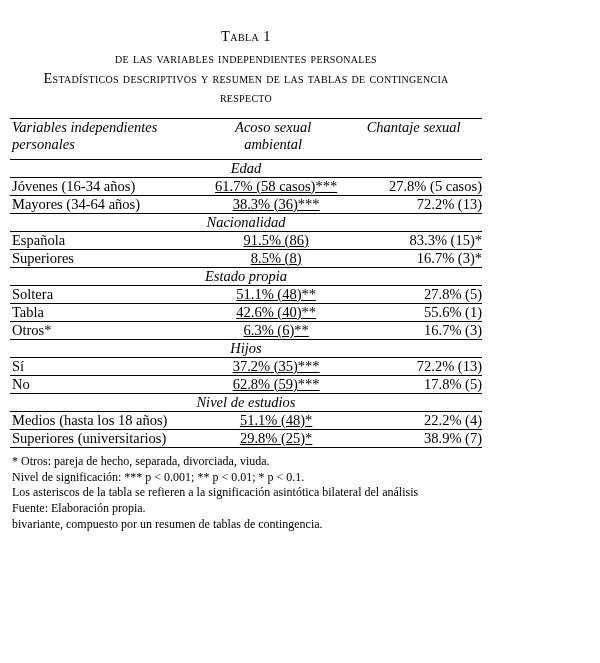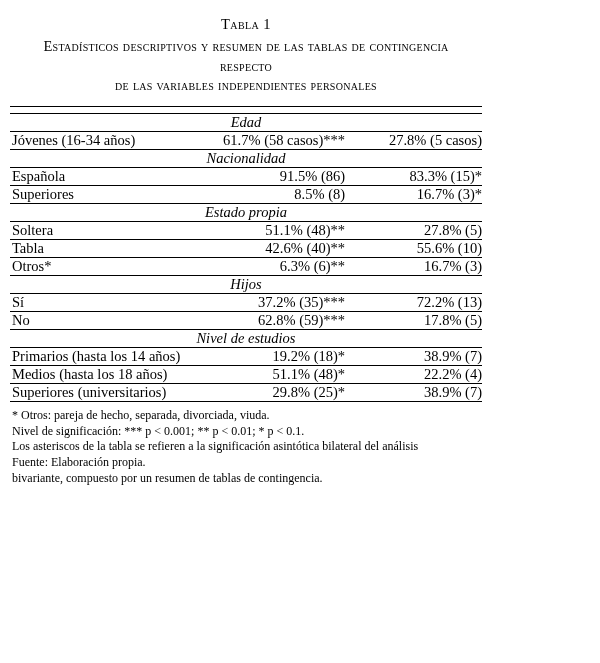--- a/index.html
+++ b/index.html
@@ -11,21 +11,21 @@
     width: 600px;
     height: 663px;
     font-family: "Liberation Serif", serif;
     color: #000000;
     overflow: hidden;
   }
   .page {
     width: 492px;
     height: 663px;
     box-sizing: border-box;
-    padding: 16px 10px 0 10px;
+    padding: 28px 10px 0 10px;
     position: relative;
   }
   .table-number {
     text-align: center;
     font-variant: small-caps;
     font-size: 14.5px;
     letter-spacing: 0.4px;
     margin-bottom: 4px;
   }
   .table-caption {
@@ -74,22 +74,23 @@
   }
   .datarow td {
     padding: 6px 0 6px 0;
     border-top: 0.9px solid #000;
   }
   .datarow td.c1 {
     text-align: left;
     padding-left: 2px;
   }
   .datarow td.c2 {
-    text-align: right;
+    text-align: center;
     padding-left: 6px;
+    text-decoration: underline;
   }
   .datarow td.c3 {
     text-align: right;
     padding-left: 6px;
   }
   .bottom-rule td {
     border-top: 1.6px solid #000;
     height: 0;
   }
   .notes {
@@ -104,50 +105,63 @@
   col.c2 { width: 30.5%; }
   col.c3 { width: 29%; }
 </style>
 </head>
 <body>
 
 <div class="page">
 
   <div class="table-number">Tabla 1</div>
   <div class="table-caption">
+    <div>de las variables independientes personales</div>
     <div>Estadísticos descriptivos y resumen de las tablas de contingencia respecto</div>
-    <div>de las variables independientes personales</div>
   </div>
 
   <table class="data">
     <colgroup>
       <col class="c1">
         <col class="c2">
         <col class="c3">
     </colgroup>
     <tbody>
       <tr class="rule-top">
         <td></td>
           <td></td>
           <td></td>
       </tr>
+      <tr class="head-row">
+        <td class="c1">Variables independientes personales</td>
+        <td class="c2">
+          <span>Acoso sexual</span><br>
+          <span>ambiental</span>
+        </td>
+        <td class="c3">Chantaje sexual</td>
+      </tr>
       <tr class="head-rule">
         <td></td>
           <td></td>
           <td></td>
       </tr>
 
       <tr class="section">
         <td colspan="3">Edad</td>
       </tr>
       <tr class="datarow">
         <td class="c1">Jóvenes (16-34 años)</td>
         <td class="c2">61.7% (58 casos)***</td>
         <td class="c3">27.8% (5 casos)</td>
       </tr>
+      <tr class="datarow">
+        <td class="c1">Mayores (34-64 años)</td>
+        <td class="c2">38.3% (36)***</td>
+        <td class="c3">72.2% (13)</td>
+      </tr>
 
       <tr class="section with-line">
         <td colspan="3">Nacionalidad</td>
       </tr>
       <tr class="datarow">
         <td class="c1">Española</td>
         <td class="c2">91.5% (86)</td>
         <td class="c3">83.3% (15)*</td>
       </tr>
       <tr class="datarow">
@@ -160,21 +174,21 @@
         <td colspan="3">Estado propia</td>
       </tr>
       <tr class="datarow">
         <td class="c1">Soltera</td>
         <td class="c2">51.1% (48)**</td>
         <td class="c3">27.8% (5)</td>
       </tr>
       <tr class="datarow">
         <td class="c1">Tabla</td>
         <td class="c2">42.6% (40)**</td>
-        <td class="c3">55.6% (10)</td>
+        <td class="c3">55.6% (1)</td>
       </tr>
       <tr class="datarow">
         <td class="c1">Otros*</td>
         <td class="c2">6.3% (6)**</td>
         <td class="c3">16.7% (3)</td>
       </tr>
 
       <tr class="section with-line">
         <td colspan="3">Hijos</td>
       </tr>
@@ -184,25 +198,20 @@
         <td class="c3">72.2% (13)</td>
       </tr>
       <tr class="datarow">
         <td class="c1">No</td>
         <td class="c2">62.8% (59)***</td>
         <td class="c3">17.8% (5)</td>
       </tr>
 
       <tr class="section with-line">
         <td colspan="3">Nivel de estudios</td>
-      </tr>
-      <tr class="datarow">
-        <td class="c1">Primarios (hasta los 14 años)</td>
-        <td class="c2">19.2% (18)*</td>
-        <td class="c3">38.9% (7)</td>
       </tr>
       <tr class="datarow">
         <td class="c1">Medios (hasta los 18 años)</td>
         <td class="c2">51.1% (48)*</td>
         <td class="c3">22.2% (4)</td>
       </tr>
       <tr class="datarow">
         <td class="c1">Superiores (universitarios)</td>
         <td class="c2">29.8% (25)*</td>
         <td class="c3">38.9% (7)</td>

